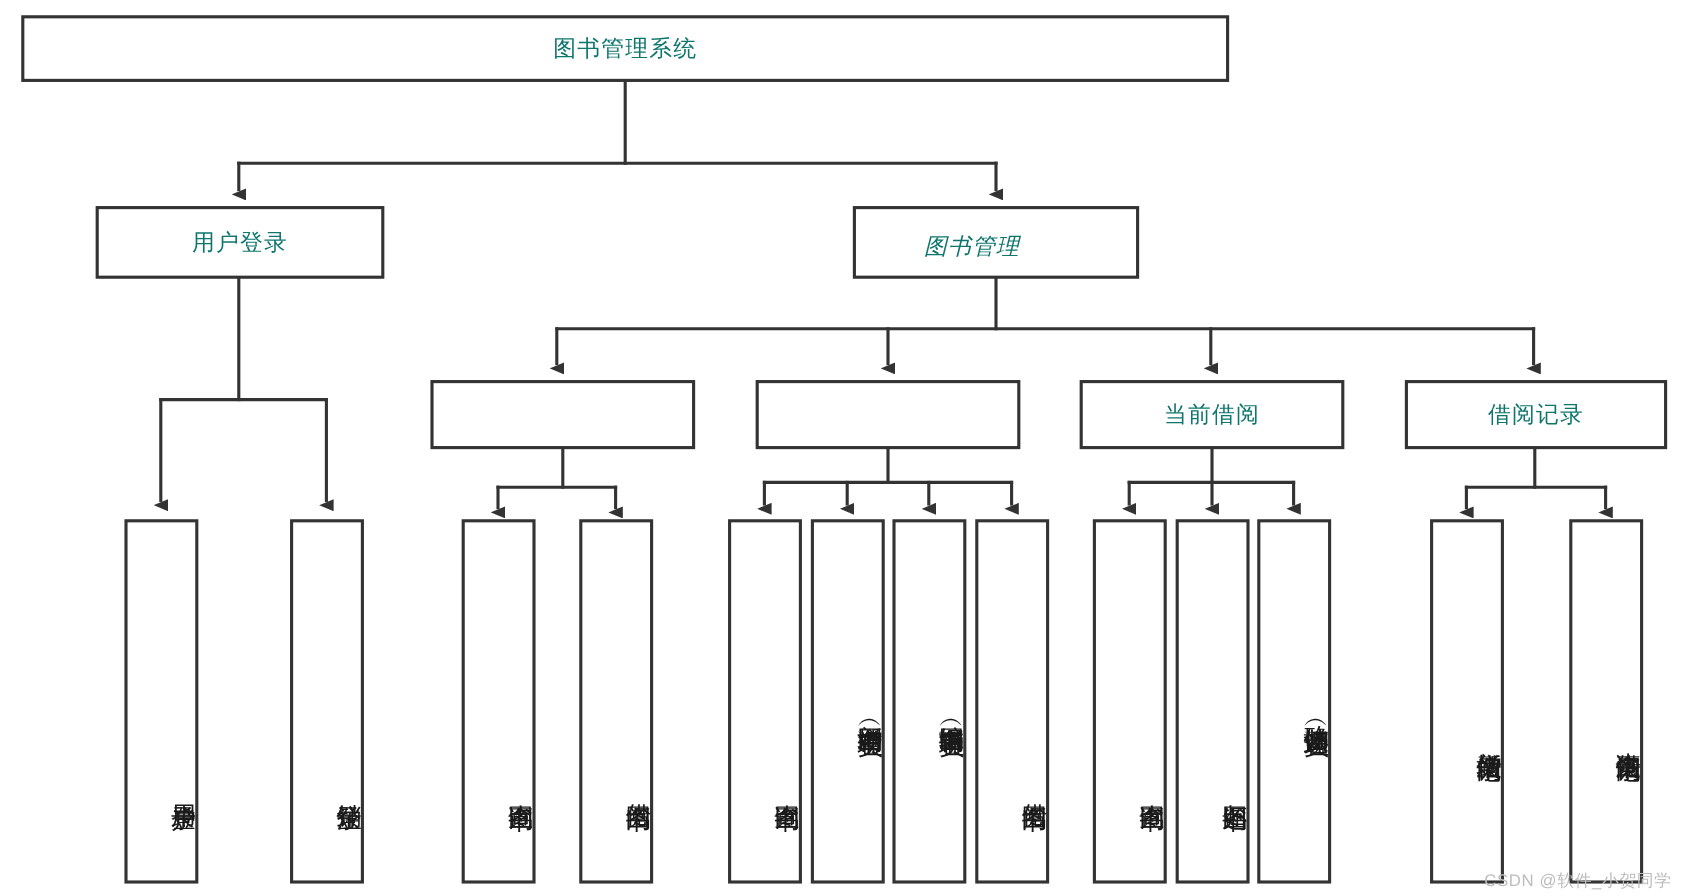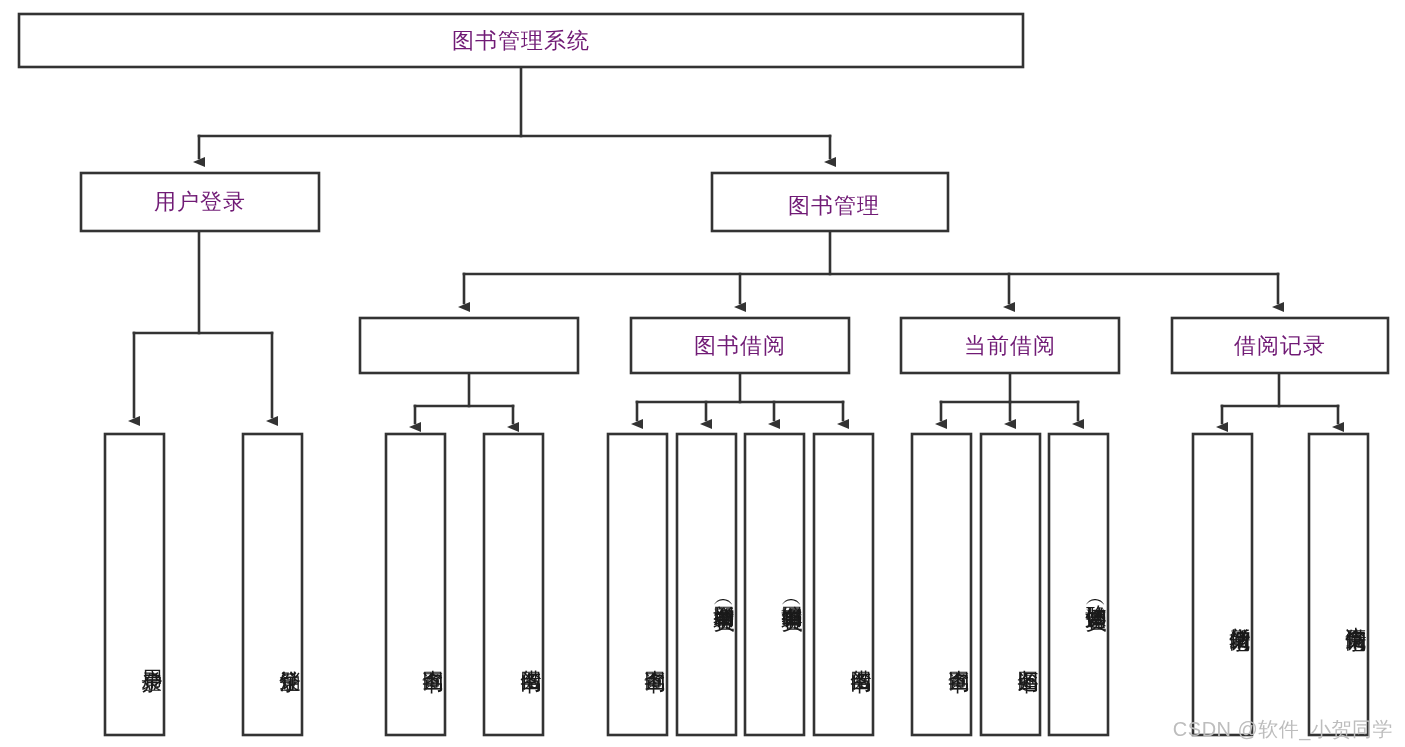--- a/index.html
+++ b/index.html
@@ -53,31 +53,31 @@
     color: #1a1a1a;
     letter-spacing: 1px;
     white-space: nowrap;
     pointer-events: none;
   }
   .hlabel-wrap {
     position: absolute;
     display: flex;
     align-items: center;
     justify-content: center;
-    font-size: 22px;
-    color: #701a75;
+    font-size: 19px;
+    color: #0f766e;
     letter-spacing: 1px;
     white-space: nowrap;
     pointer-events: none;
   }
   .watermark {
     position: absolute;
     right: 12px;
     bottom: 4px;
-    font-size: 20px;
+    font-size: 14px;
     color: #bdbdbd;
     letter-spacing: 0.5px;
     white-space: nowrap;
     text-align: center;
   }
 </style>
 </head>
 <body>
 
 <div id="diagram-root">
@@ -170,23 +170,22 @@
     <rect class="node-box" x="1049" y="434" width="59" height="301"></rect>
 
     <rect class="node-box" x="1193" y="434" width="59" height="301"></rect>
     <rect class="node-box" x="1309" y="434" width="59" height="301"></rect>
 
   </svg>
 
   <div class="hlabel-wrap" style="left:19px; top:14px; width:1004px; height:53px;">图书管理系统</div>
 
   <div class="hlabel-wrap" style="left:81px; top:173px; width:238px; height:58px;">用户登录</div>
-  <div class="hlabel-wrap" style="left:716px; top:173px; width:236px; height:66px;">图书管理</div>
-
-  <div class="hlabel-wrap" style="left:631px; top:318px; width:218px; height:55px;">图书借阅</div>
+  <div class="hlabel-wrap" style="left:692px; top:173px; width:236px; height:66px;font-style:italic;">图书管理</div>
+
   <div class="hlabel-wrap" style="left:1172px; top:318px; width:216px; height:55px;">借阅记录</div>
   <div class="hlabel-wrap" style="left:901px; top:318px; width:218px; height:55px;">当前借阅</div>
 
   <div class="vlabel-wrap" style="left:105px; top:434px; width:59px; height:301px; padding-top:70px;">用户登录</div>
   <div class="vlabel-wrap" style="left:243px; top:434px; width:59px; height:301px; padding-top:70px;">注销登录</div>
 
   <div class="vlabel-wrap" style="left:386px; top:434px; width:59px; height:301px; padding-top:70px;">查询图书</div>
   <div class="vlabel-wrap" style="left:484px; top:434px; width:59px; height:301px; padding-top:70px;">借阅图书</div>
 
   <div class="vlabel-wrap" style="left:608px; top:434px; width:59px; height:301px; padding-top:70px;">查询图书</div>

